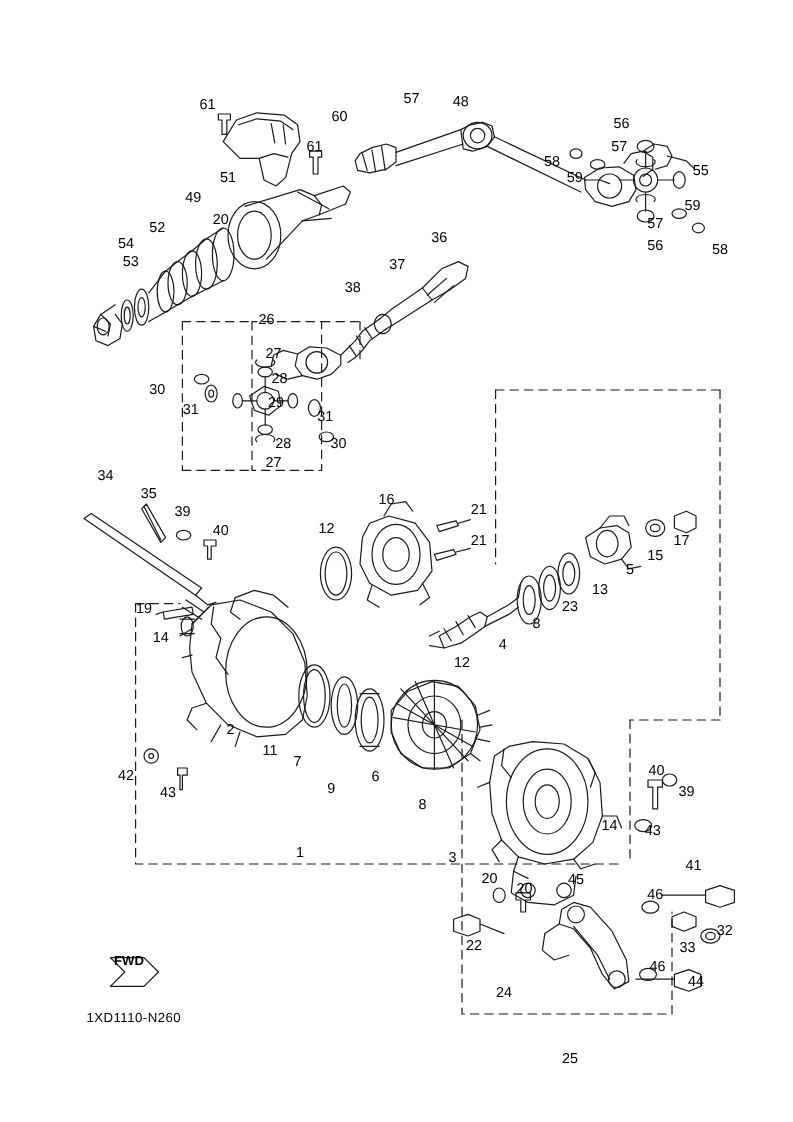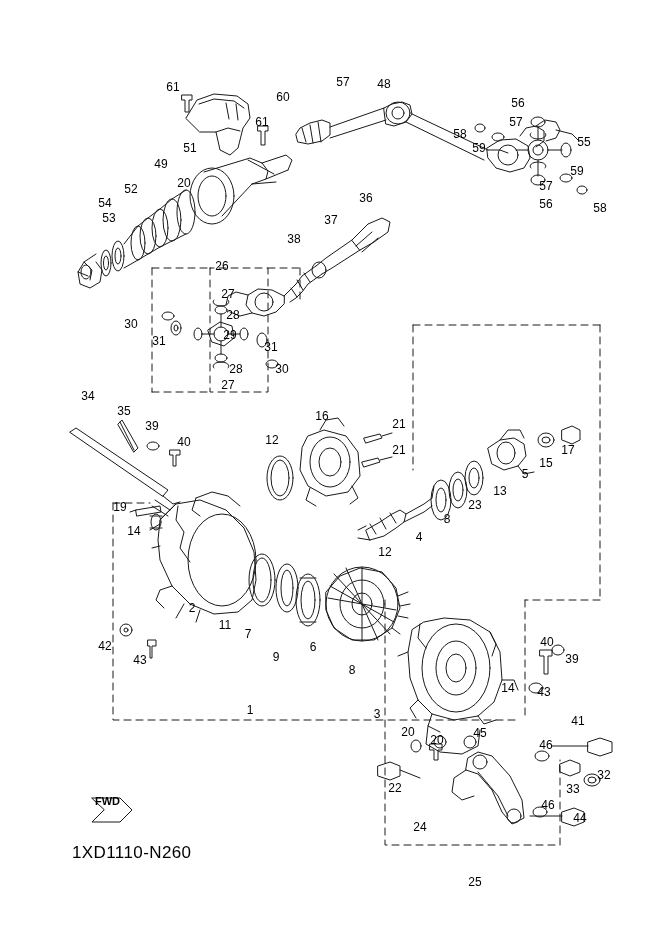--- a/index.html
+++ b/index.html
@@ -32,21 +32,21 @@
     line-height: 12px;
     white-space: nowrap;
     transform: translate(-50%, -50%);
     user-select: none;
   }
   #part-number {
     position: absolute;
     left: 72px;
     top: 843px;
     font-family: "Liberation Sans", sans-serif;
-    font-size: 17px;
+    font-size: 11px;
     letter-spacing: 0.4px;
     color: #000000;
   }
   #fwd-label {
     position: absolute;
     left: 95px;
     top: 795px;
     font-family: "Liberation Sans", sans-serif;
     font-size: 11px;
     font-weight: bold;

